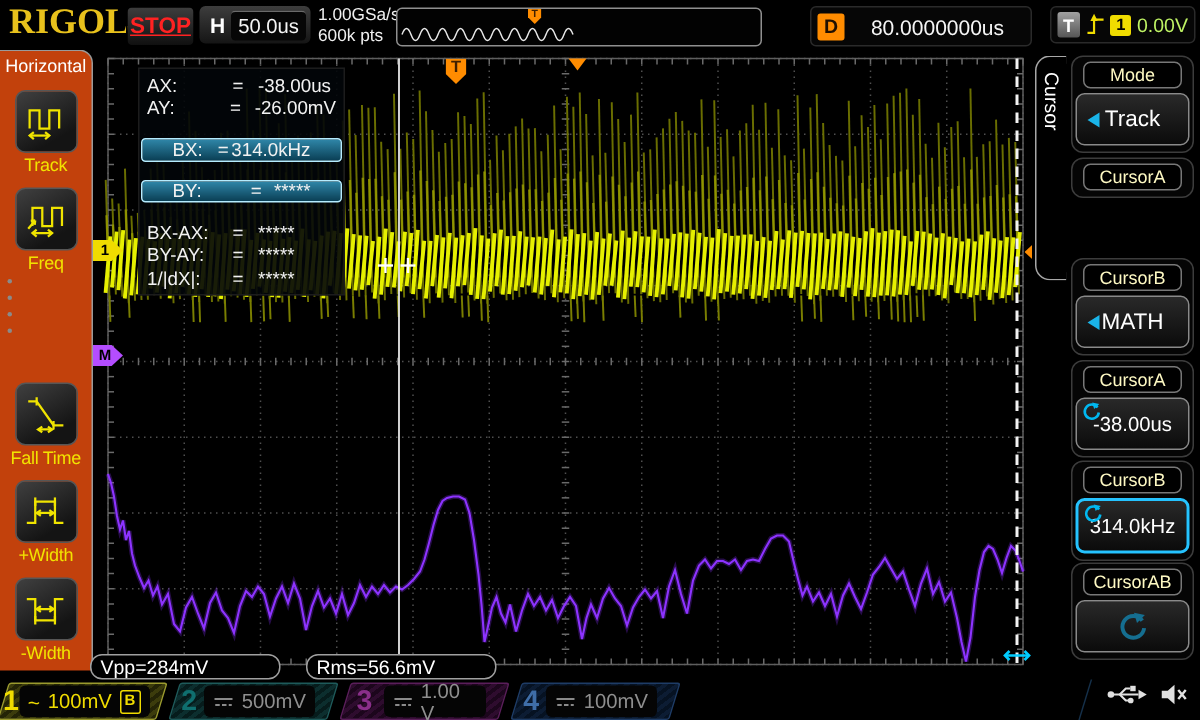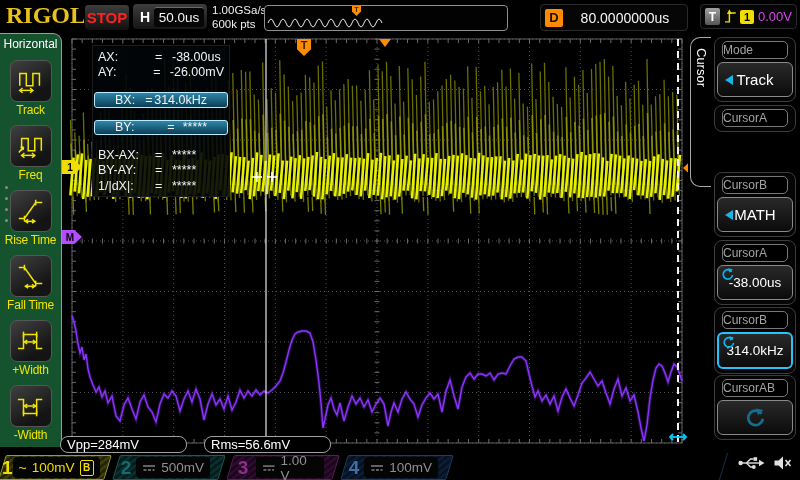--- a/index.html
+++ b/index.html
@@ -5,21 +5,21 @@
   html,body{margin:0;padding:0;background:#000;}
   body{width:800px;height:480px;position:relative;overflow:hidden;
        font-family:"Liberation Sans",sans-serif;-webkit-font-smoothing:antialiased;}
   .abs{position:absolute;}
 
   
   #topbar{left:0;top:0;width:800px;height:33px;background:#000;}
   #logo{left:6px;top:2px;font-family:"Liberation Serif",serif;font-weight:bold;
         font-size:24px;color:#e8c11c;letter-spacing:0px;}
   .chip-btn{border-radius:4px;background:linear-gradient(#3d3d3d,#101010);
-            border:1px solid #000;display:flex;align-items:center;justify-content:center;}
+            border:1px solid #000;display:flex;align-items:center;justify-content:center;text-decoration:underline;}
   #stop-btn{left:84px;top:4px;width:44px;height:25px;color:#ff2222;font-weight:bold;font-size:15px;}
   #h-group{left:133px;top:4px;width:74px;height:25px;border-radius:4px;
            background:linear-gradient(#3d3d3d,#151515);display:flex;align-items:center;}
   #h-group .h-lab{color:#fff;font-weight:bold;font-size:14px;margin:0 4px 0 7px;}
   #h-group .h-val{flex:1;height:19px;margin-right:3px;background:#060606;border-radius:3px;
                   border-top:1px solid #6a6a6a;color:#f5f5f5;font-size:13.5px;
                   display:flex;align-items:center;justify-content:center;}
   #rate-block{left:212px;top:3px;color:#f0f0f0;font-size:11.5px;line-height:1.25;}
   #preview{left:264px;top:5px;width:242px;height:24px;border:1px solid #8f8f8f;
            border-radius:4px;background:#020202;}
@@ -30,24 +30,24 @@
            border:1px solid #2a2a2a;display:flex;align-items:center;}
   #d-chip{width:18px;height:18px;margin-left:4px;background:#ff8c00;border-radius:2px;
           color:#201000;font-weight:bold;font-size:13px;display:flex;align-items:center;justify-content:center;}
   #d-val{flex:1;text-align:center;color:#f5f5f5;font-size:14px;}
   #t-group{left:700px;top:4px;width:97px;height:25px;border-radius:4px;background:#060606;
            border:1px solid #2a2a2a;display:flex;align-items:center;gap:4px;padding:0 4px;box-sizing:border-box;}
   #t-chip{width:15px;height:17px;background:linear-gradient(#a0a0a0,#565656);border-radius:2px;
           color:#fff;font-weight:bold;font-size:12px;display:flex;align-items:center;justify-content:center;}
   #trig-src-chip{width:14px;height:14px;background:#f0dc00;border-radius:2px;color:#000;
                  font-weight:bold;font-size:11px;display:flex;align-items:center;justify-content:center;}
-  #trig-level{color:#d946ef;font-size:13px;flex:1;text-align:center;}
+  #trig-level{color:#bef264;font-size:13px;flex:1;text-align:center;}
 
   
-  #left-menu{left:0;top:33px;width:62px;height:428px;background:#14532d;
+  #left-menu{left:0;top:33px;width:62px;height:428px;background:#c2410c;
              border-top:1px solid #9a9a9a;border-right:1px solid #9a9a9a;
              border-top-right-radius:9px;border-bottom-right-radius:9px;box-sizing:border-box;}
   #left-menu-title{width:100%;text-align:center;color:#fff;font-size:12px;margin-top:3px;}
   .lm-item{position:absolute;left:0;width:61px;text-align:center;}
   .lm-btn{width:40px;height:40px;margin:0 auto;border:1px solid #565656;border-radius:7px;
           background:linear-gradient(150deg,#404040,#141414 75%);
           display:flex;align-items:center;justify-content:center;}
   .lm-label{color:#f2e300;font-size:12px;margin-top:1px;white-space:nowrap;letter-spacing:-0.2px;}
   .lm-dot{position:absolute;left:5px;width:3px;height:3px;border-radius:50%;background:#8a8a8a;}
 
@@ -78,21 +78,21 @@
 
   
   #right-panel{left:688px;top:33px;width:112px;height:414px;background:#000;}
   #cursor-tab{position:absolute;left:2px;top:4px;width:21px;height:150px;
               border:1px solid #a8a8a8;border-right:none;border-radius:10px 0 0 10px;
               color:#fff;font-size:13px;writing-mode:vertical-rl;
               display:flex;align-items:center;justify-content:flex-start;padding-top:10px;box-sizing:border-box;}
   .rm-item{position:absolute;left:26px;width:82px;border:1px solid #3c3c3c;border-radius:8px;
            background:#050505;padding:3px 2px 4px;box-sizing:border-box;}
   .rm-label{border:1px solid #787878;border-radius:5px;height:16px;line-height:16px;
-            color:#a3a3a3;font-size:12px;background:#000;margin:0 5px;}
+            text-align:center;color:#fef9c3;font-size:12px;background:#000;margin:0 5px;}
   .rm-btn{height:33px;margin-top:3px;border:1px solid #8a8a8a;border-radius:6px;
           background:linear-gradient(#292929,#0b0b0b);position:relative;
           display:flex;align-items:center;justify-content:center;color:#fff;font-size:15px;}
   .rm-btn .tri{position:absolute;left:7px;width:0;height:0;border-top:5px solid transparent;
                border-bottom:5px solid transparent;border-right:8px solid #1ab4e8;}
   .rm-btn.knob{font-size:13.5px;}
   .rm-btn.sel{border:2px solid #25c3ff;}
   .rm-knob-icon{position:absolute;left:3px;top:2px;}
 
   
@@ -177,35 +177,20 @@
         <path d="M3 23 L8 17 M8 17 L4.8 17.4 M8 17 L7.6 20.2"></path>
         <line x1="6" y1="26" x2="20" y2="26"></line>
             <path d="M9 23.5 L6 26 L9 28.5"></path>
             <path d="M17 23.5 L20 26 L17 28.5"></path>
       </g>
         </svg>
       </div>
     <div class="lm-label">Freq</div>
   </div>
 
-  <div class="lm-item" style="top:156px;">
-    <div class="lm-btn">
-        <svg width="30" height="30" viewBox="0 0 32 32">
-      <g fill="none" stroke="#f0e400" stroke-width="1.6">
-        <polyline points="3,24 9,24 21,7 28,7"></polyline>
-        <line x1="9" y1="21" x2="9" y2="27"></line>
-            <line x1="21" y1="4" x2="21" y2="10"></line>
-        <line x1="10" y1="27" x2="20" y2="27"></line>
-            <path d="M13 25 L10 27 L13 29"></path>
-            <path d="M17 25 L20 27 L17 29"></path>
-      </g>
-        </svg>
-      </div>
-    <div class="lm-label">Rise Time</div>
-  </div>
 
   <div class="lm-item" style="top:221px;">
     <div class="lm-btn">
         <svg width="30" height="30" viewBox="0 0 32 32">
       <g fill="none" stroke="#f0e400" stroke-width="1.6">
         <polyline points="3,7 9,7 21,24 28,24"></polyline>
         <line x1="9" y1="4" x2="9" y2="10"></line>
             <line x1="21" y1="21" x2="21" y2="27"></line>
         <line x1="10" y1="27" x2="20" y2="27"></line>
             <path d="M13 25 L10 27 L13 29"></path>

